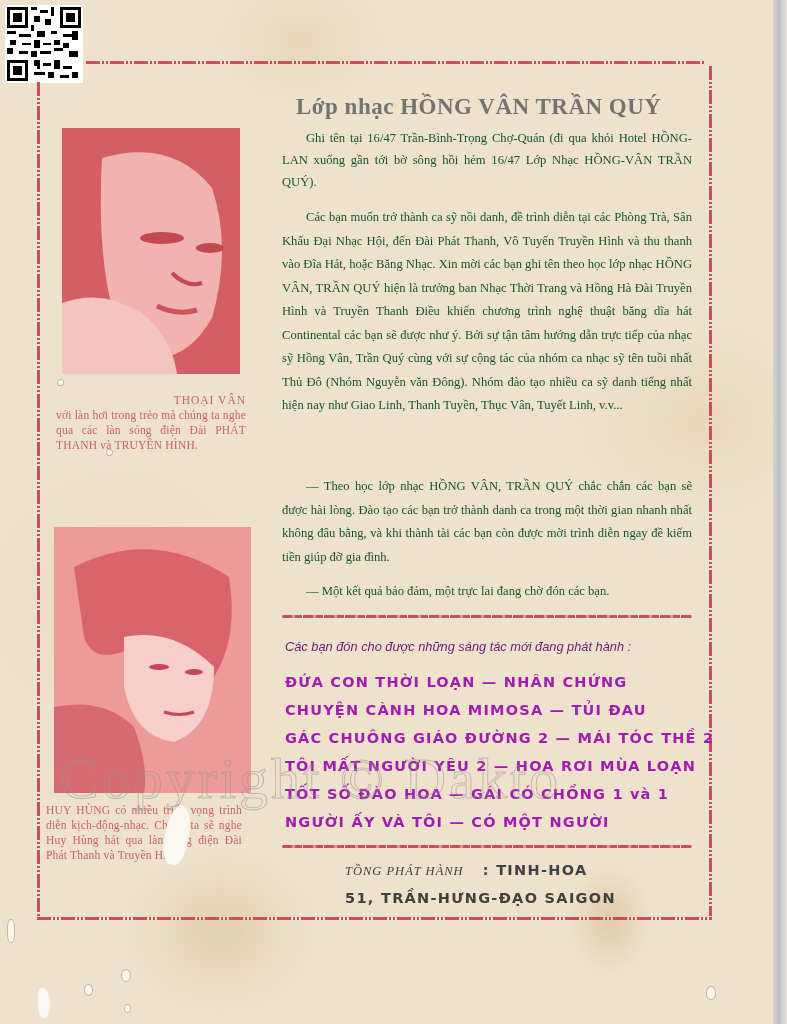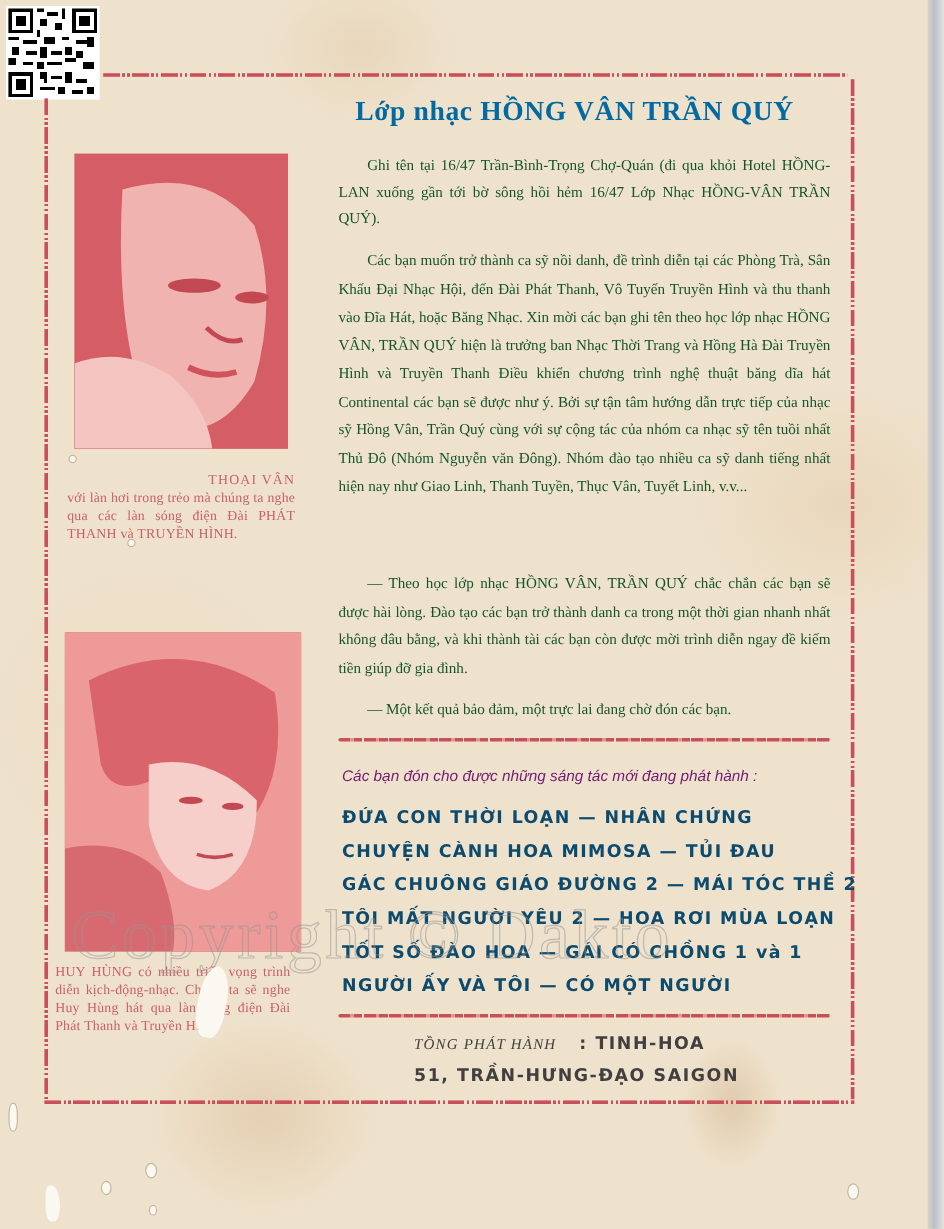--- a/index.html
+++ b/index.html
@@ -43,39 +43,39 @@
       position: absolute; overflow: hidden;
       background: #d9646c;
     }
     .photo svg { width: 100%; height: 100%; display: block; }
     .caption {
       position: absolute; font-size: 11.5px; line-height: 15px; color: #c9606a;
       text-align: justify; letter-spacing: 0.2px;
     }
     .caption .name { display: block; text-align: right; letter-spacing: 1px; }
     .title {
-      position: absolute; left: 296px; top: 80px; width: 410px;
-      font-size: 23px; font-weight: bold; color: #0369a1; letter-spacing: 0.5px;
+      position: absolute; left: 296px; top: 94px; width: 410px;
+      font-size: 23px; font-weight: bold; color: #737373; letter-spacing: 0.5px;
       white-space: nowrap;
     }
     .para {
       position: absolute; left: 282px; width: 410px;
       font-size: 12.6px; line-height: 23.5px; text-align: justify;
       text-align-last: left; color: #14532d;
     }
     .para p { margin: 0; text-indent: 24px; }
     .intro-italic {
       position: absolute; left: 285px; top: 639px; width: 420px;
       font-family: "Liberation Sans", "DejaVu Sans", sans-serif;
       font-style: italic; font-size: 12.8px; color: #701a75;
     }
     .songs {
       position: absolute; left: 285px; top: 668px; width: 425px;
       font-family: "DejaVu Sans", sans-serif; font-weight: bold;
-      font-size: 14.5px; line-height: 28px; color: #0c4a6e; letter-spacing: 1.2px;
+      font-size: 14.5px; line-height: 28px; color: #a21caf; letter-spacing: 1.2px;
     }
     .songs div { white-space: nowrap; }
     .distributor {
       position: absolute; left: 345px; top: 857px; width: 350px;
       font-family: "DejaVu Sans", sans-serif; color: #404040;
       font-size: 14.5px; line-height: 27px; font-weight: bold; letter-spacing: 1.3px;
     }
     .distributor .label {
       font-family: "Liberation Serif", serif; font-style: italic; font-weight: normal;
       font-size: 12.5px; letter-spacing: 1px;

